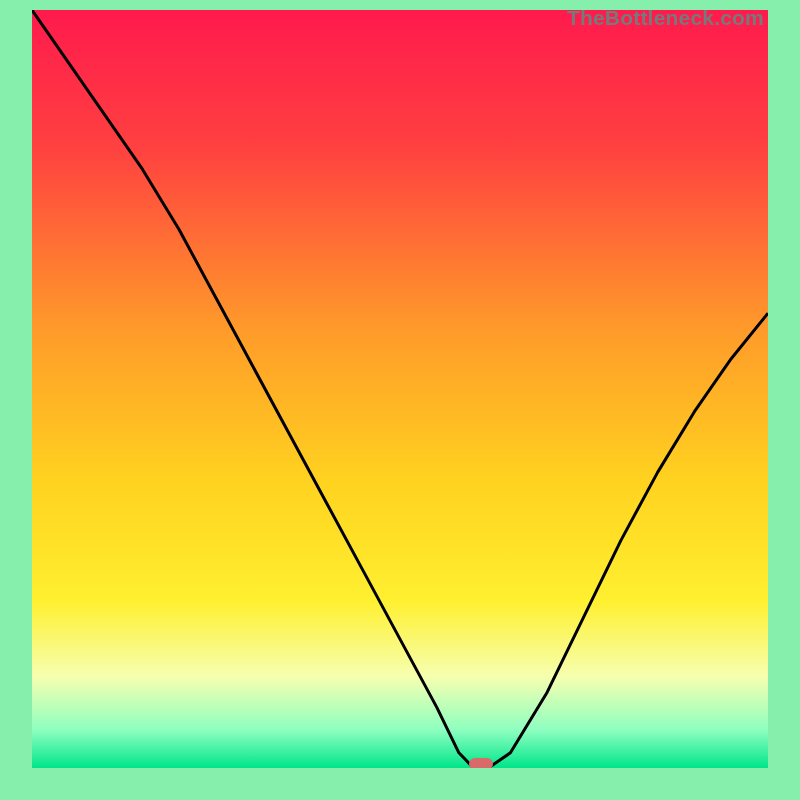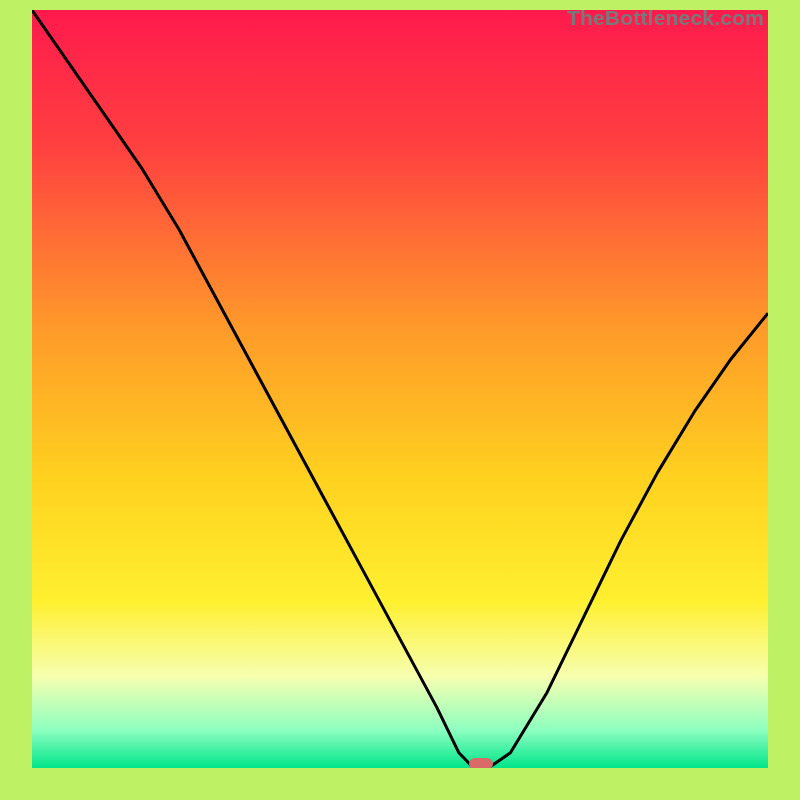--- a/index.html
+++ b/index.html
@@ -7,21 +7,21 @@
     padding: 0;
     width: 800px;
     height: 800px;
     background: #000;
     overflow: hidden;
   }
   .frame {
     position: relative;
     width: 800px;
     height: 800px;
-    background: #bef264;
+    background: #86efac;
   }
   .plot-area {
     position: absolute;
     left: 32px;
     top: 10px;
     width: 736px;
     height: 758px;
     overflow: hidden;
   }
   .gradient {

